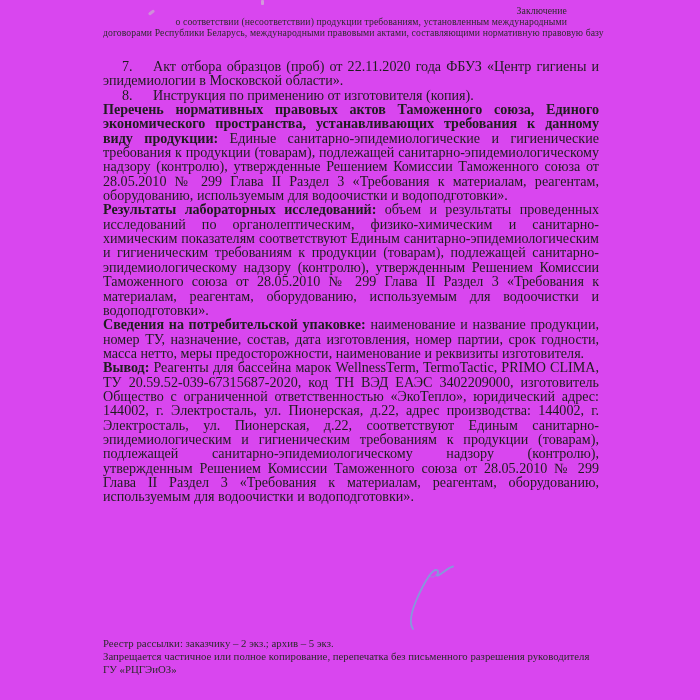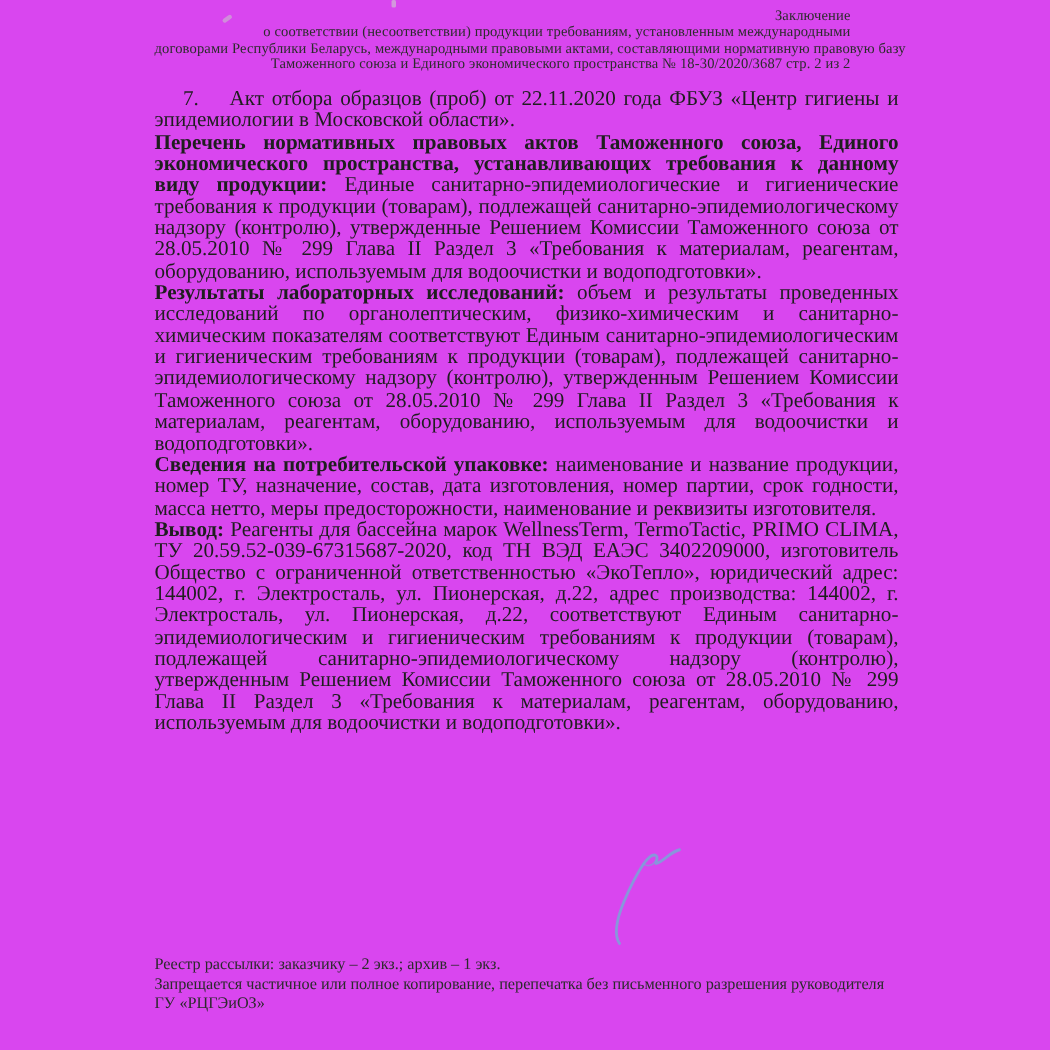--- a/index.html
+++ b/index.html
@@ -64,43 +64,43 @@
 
 <div class="page">
 
   <div class="smudge-a"></div>
   <div class="smudge-b"></div>
 
   <header class="doc-header">
     <div>Заключение</div>
     <div>о соответствии (несоответствии) продукции требованиям, установленным международными</div>
     <div>договорами Республики Беларусь, международными правовыми актами, составляющими нормативную правовую базу</div>
-    <div>Таможенного союза и Единого экономического пространства № 18-30/2020/3687 стр. 2 из 2</div>
   </header>
 
   <main class="body-text">
 
     <p><span class="li-num">7.</span><span>Акт отбора образцов (проб) от 22.11.2020 года ФБУЗ «Центр гигиены и эпидемиологии в Московской области».</span></p>
 
+    <p><span class="li-num">8.</span><span>Инструкция по применению от изготовителя (копия).</span></p>
 
 
     <p><b>Перечень нормативных правовых актов Таможенного союза, Единого экономического пространства, устанавливающих требования к данному виду продукции:</b><span> Единые санитарно-эпидемиологические и гигиенические требования к продукции (товарам), подлежащей санитарно-эпидемиологическому надзору (контролю), утвержденные Решением Комиссии Таможенного союза от 28.05.2010 № 299 Глава II Раздел 3 «Требования к материалам, реагентам, оборудованию, используемым для водоочистки и водоподготовки».</span></p>
 
     <p><b>Результаты лабораторных исследований:</b><span> объем и результаты проведенных исследований по органолептическим, физико-химическим и санитарно-химическим показателям соответствуют Единым санитарно-эпидемиологическим и гигиеническим требованиям к продукции (товарам), подлежащей санитарно-эпидемиологическому надзору (контролю), утвержденным Решением Комиссии Таможенного союза от 28.05.2010 № 299 Глава II Раздел 3 «Требования к материалам, реагентам, оборудованию, используемым для водоочистки и водоподготовки».</span></p>
 
     <p><b>Сведения на потребительской упаковке:</b><span> наименование и название продукции, номер ТУ, назначение, состав, дата изготовления, номер партии, срок годности, масса нетто, меры предосторожности, наименование и реквизиты изготовителя.</span></p>
 
     <p><b>Вывод:</b><span> Реагенты для бассейна марок WellnessTerm, TermoTactic, PRIMO CLIMA, ТУ 20.59.52-039-67315687-2020, код ТН ВЭД ЕАЭС 3402209000, изготовитель Общество с ограниченной ответственностью «ЭкоТепло», юридический адрес: 144002, г. Электросталь, ул. Пионерская, д.22, адрес производства: 144002, г. Электросталь, ул. Пионерская, д.22, соответствуют Единым санитарно-эпидемиологическим и гигиеническим требованиям к продукции (товарам), подлежащей санитарно-эпидемиологическому надзору (контролю), утвержденным Решением Комиссии Таможенного союза от 28.05.2010 № 299 Глава II Раздел 3 «Требования к материалам, реагентам, оборудованию, используемым для водоочистки и водоподготовки».</span></p>
 
   </main>
 
   <svg class="signature-svg" viewBox="0 0 72 82" xmlns="http://www.w3.org/2000/svg">
     <path d="M 17 78 C 13 72, 15 62, 20 50 C 25 38, 29 31, 33 25 C 35.5 21.5, 39 17.5, 41.5 19.5 C 43.5 21.5, 39.5 25.5, 42 24.5 C 47 22.5, 51 17, 57 15.5" fill="none" stroke="#7da2d8" stroke-width="1.9" stroke-linecap="round" stroke-linejoin="round" opacity="0.88"></path>
     <path d="M 33 25 C 36 27, 39 26, 41 23" fill="none" stroke="#7da2d8" stroke-width="1.1" stroke-linecap="round" opacity="0.6"></path>
   </svg>
 
 
   <footer class="doc-footer">
-    <p>Реестр рассылки: заказчику – 2 экз.; архив – 1 экз.</p>
+    <p>Реестр рассылки: заказчику – 2 экз.; архив – 5 экз.</p>
     <p>Запрещается частичное или полное копирование, перепечатка без письменного разрешения руководителя ГУ «РЦГЭиОЗ»</p>
   </footer>
 
 </div>
 
 </body></html>

